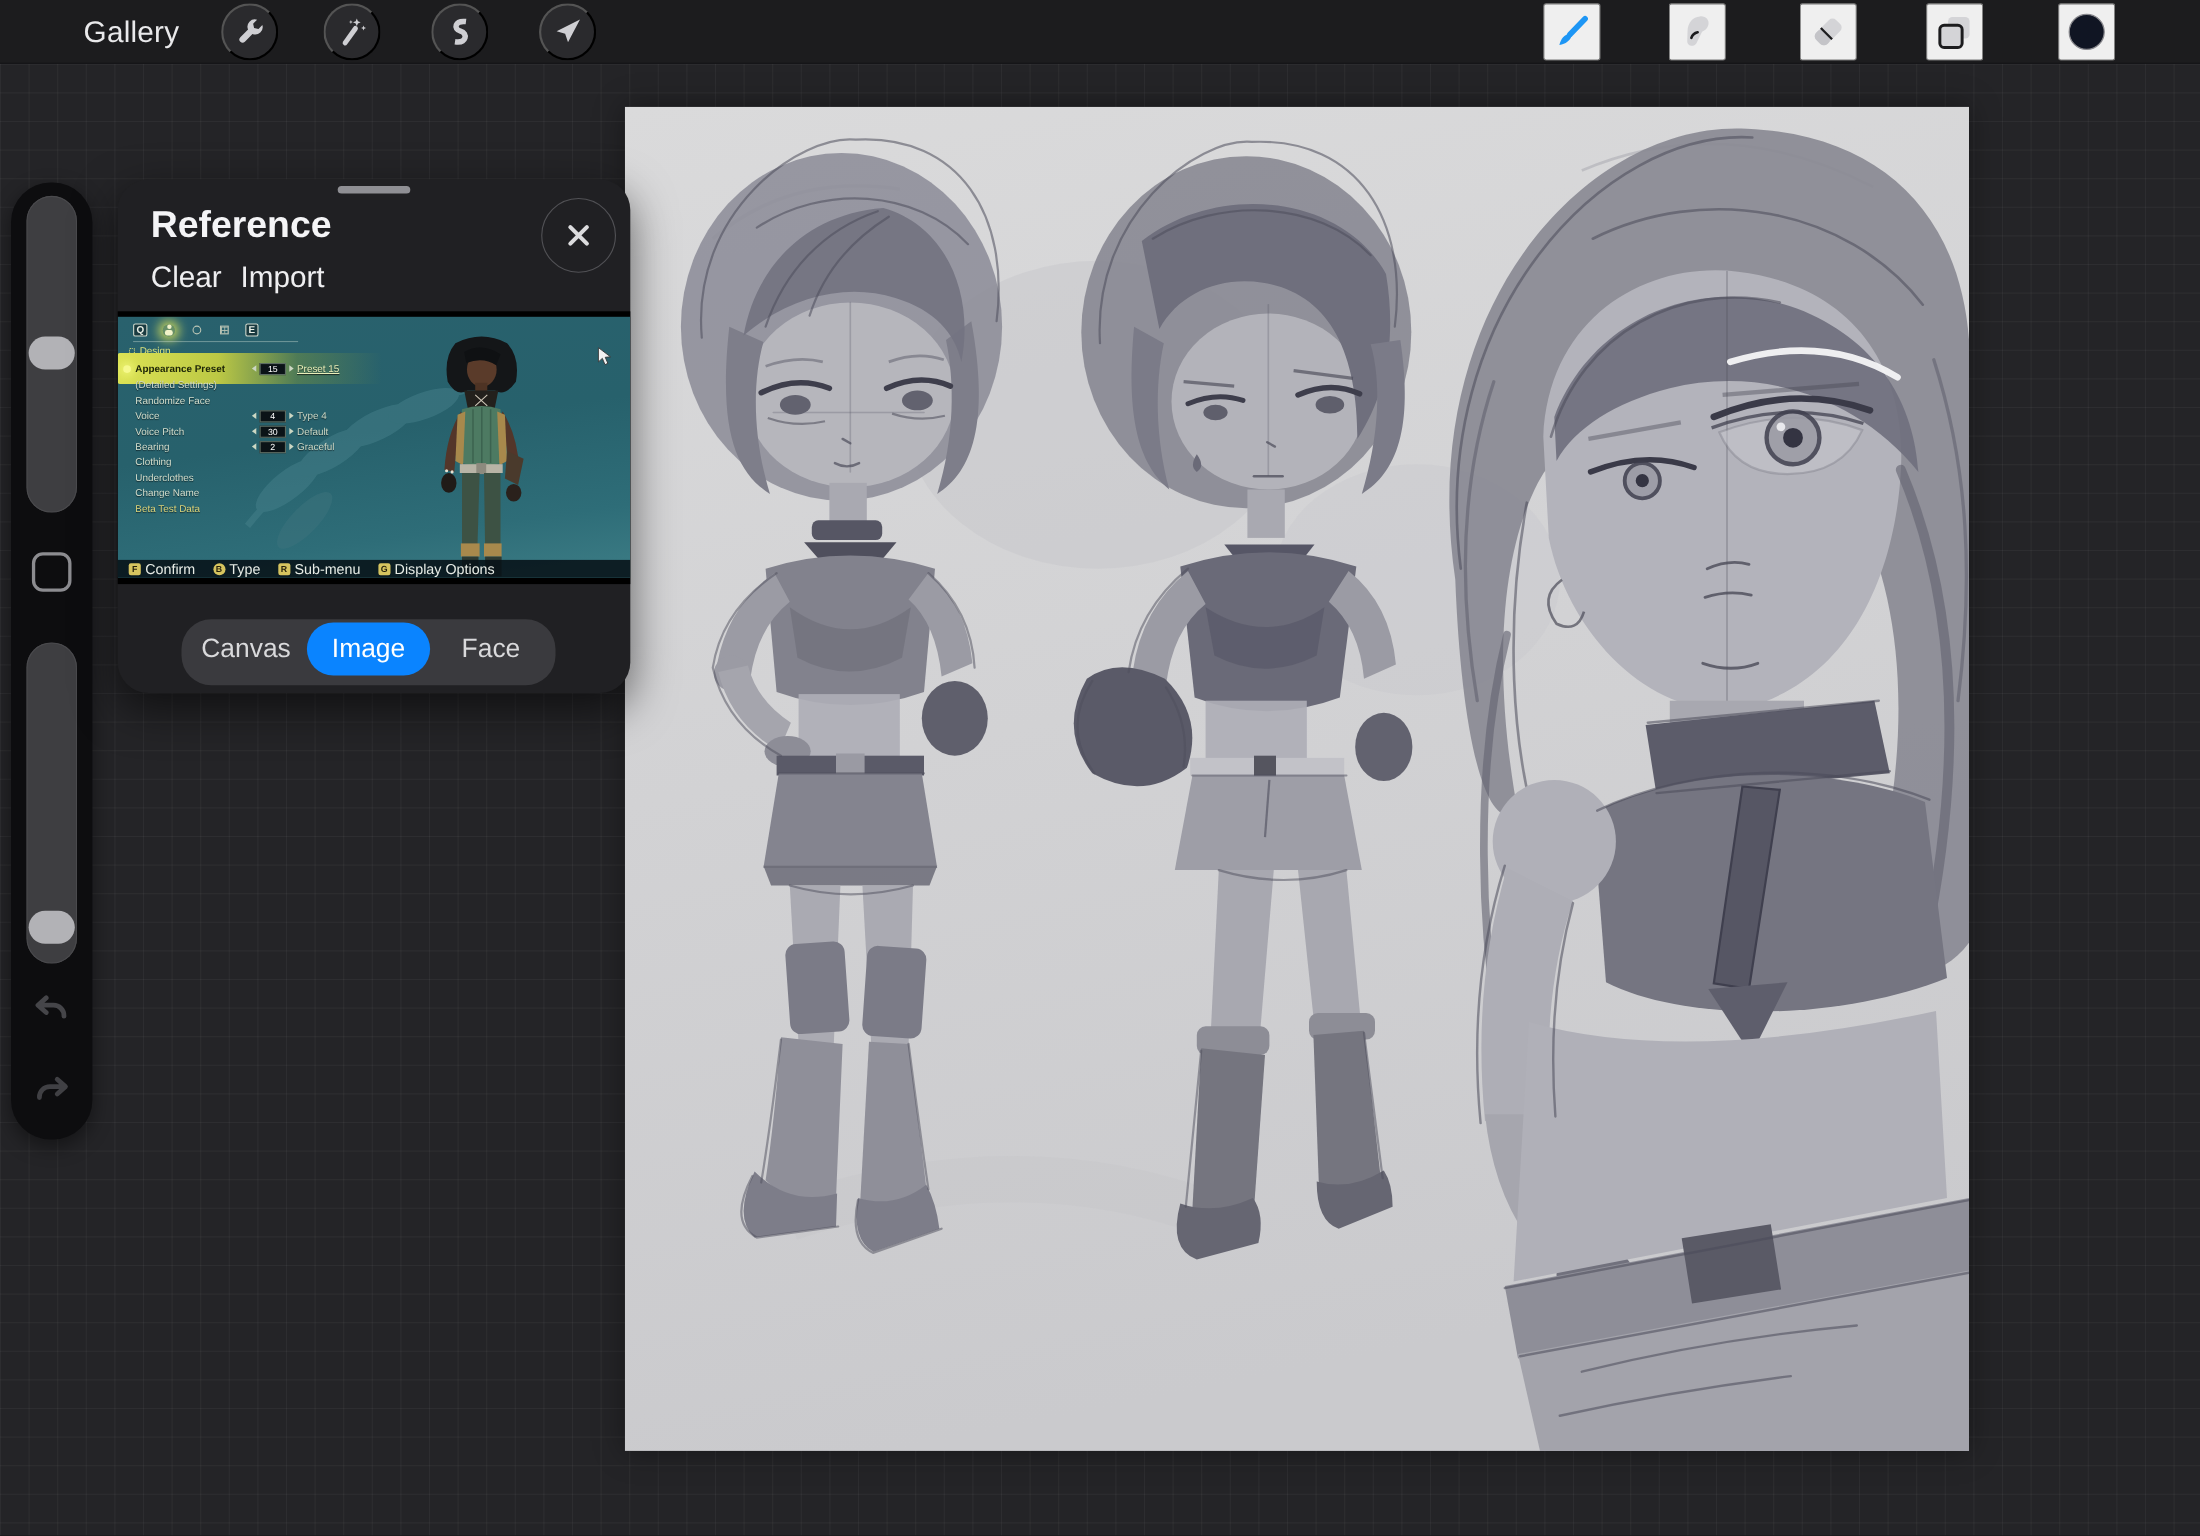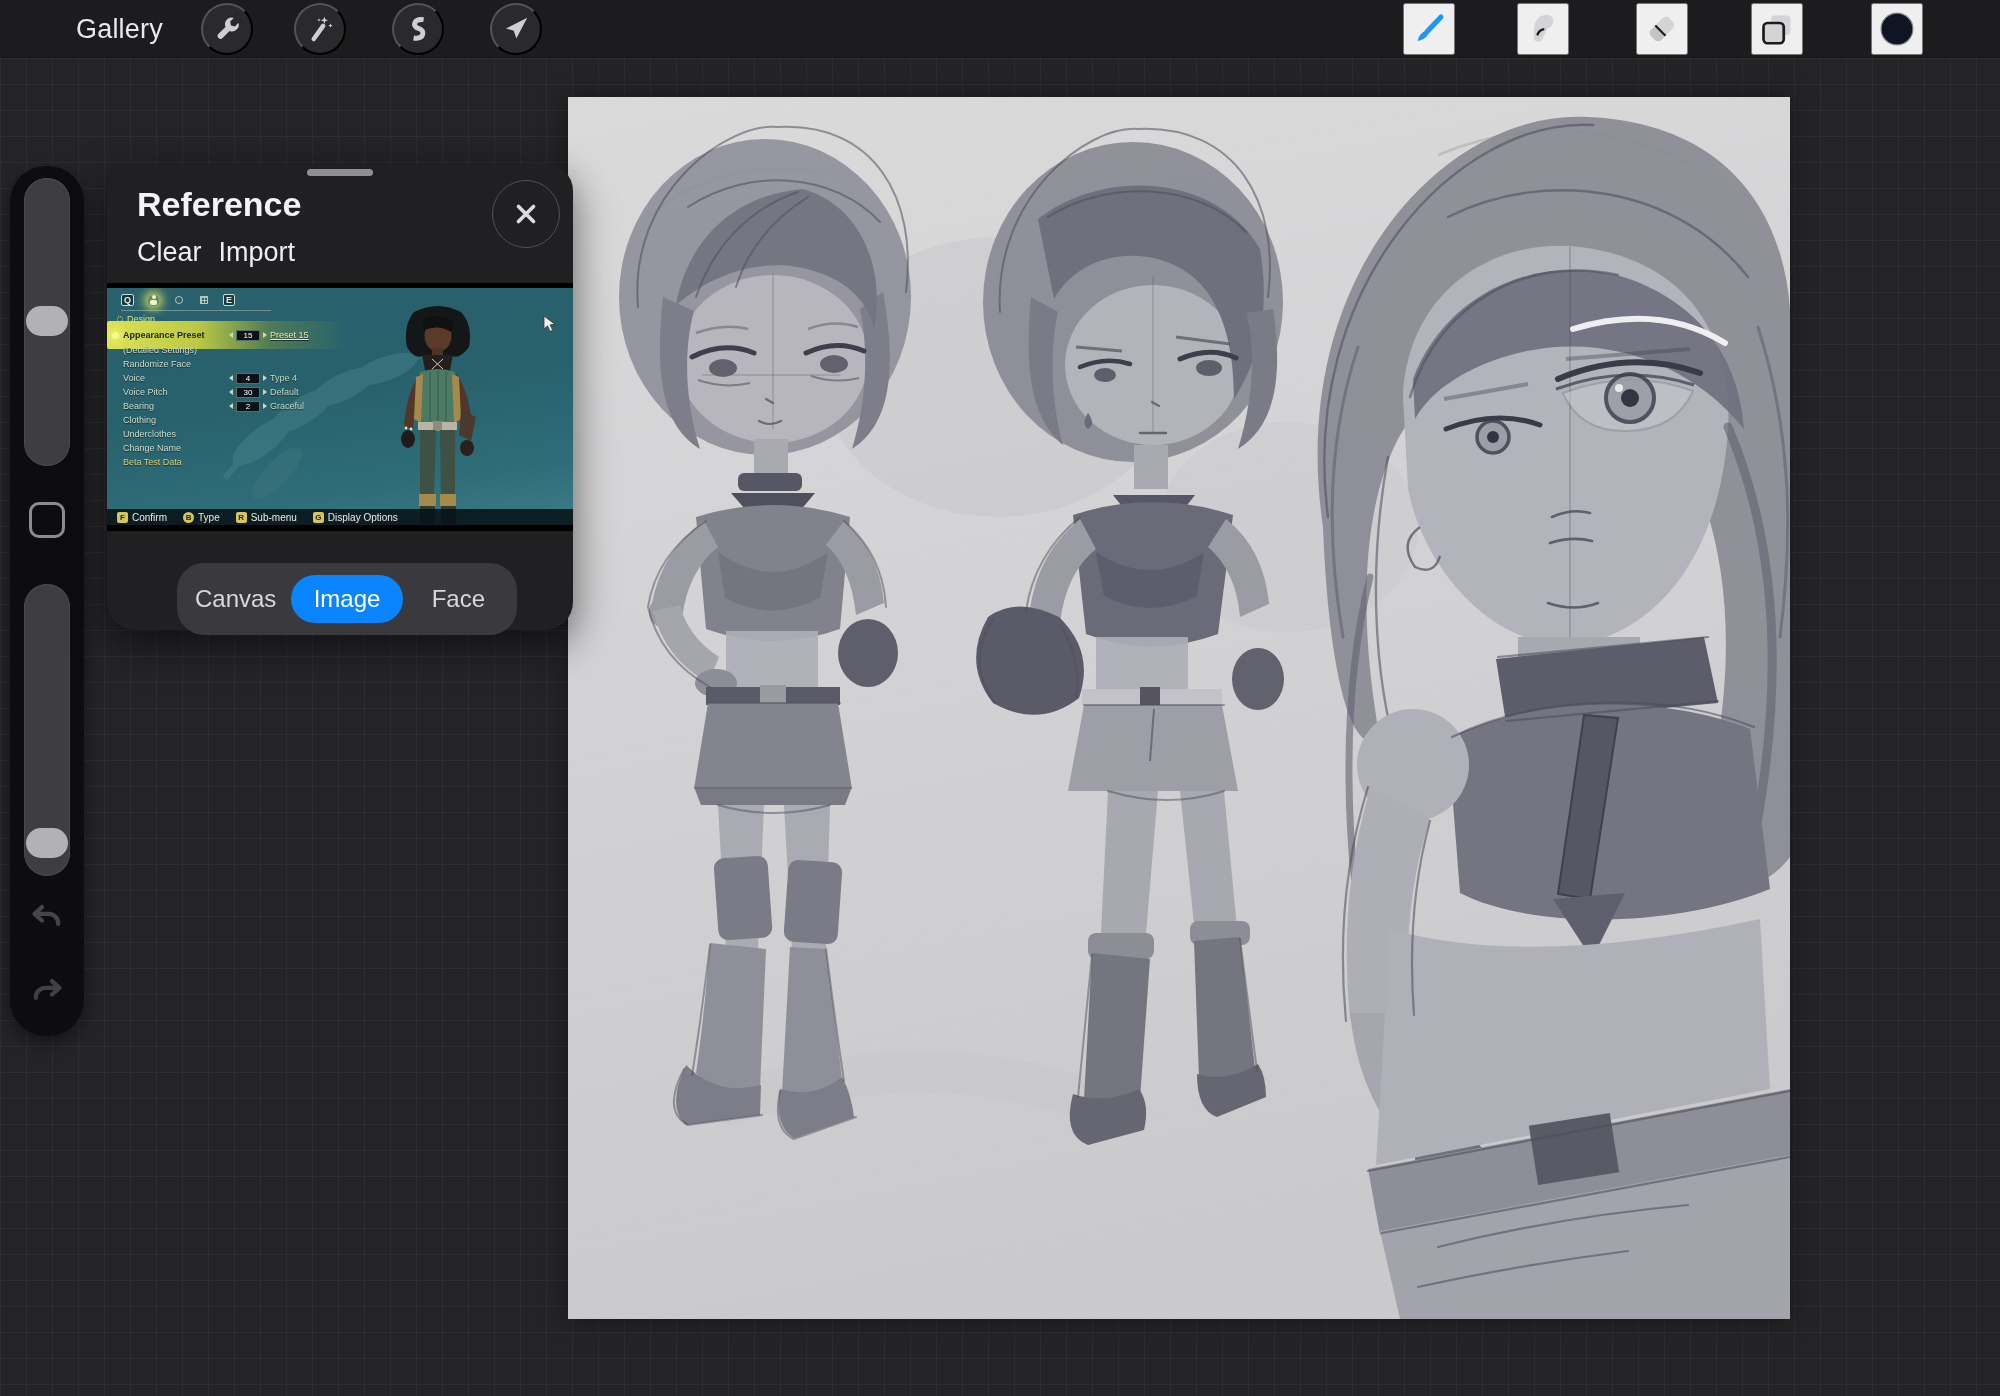--- a/index.html
+++ b/index.html
@@ -62,24 +62,24 @@
   .gm-arr{width:0;height:0;border-top:3.5px solid transparent;border-bottom:3.5px solid transparent;}
   .gm-arr.l{border-right:4.5px solid #ccd7c3;}
   .gm-arr.r{border-left:4.5px solid #ccd7c3;}
   .gm-val{width:24px;height:11px;background:#0b1317;border:1px solid #5c6c62;color:#fff;font-size:8px;font-weight:400;display:flex;align-items:center;justify-content:center;}
   .gm-vlabel{font-size:9px;color:#ccd8c6;white-space:nowrap;text-shadow:0 1px 1px rgba(0,0,0,.6);}
   .hl .gm-vlabel{color:#e9efb9;text-decoration:underline;}
   .gm-footer{position:absolute;left:0;bottom:0;width:466px;height:16px;background:rgba(7,17,23,.88);display:flex;align-items:center;gap:16px;padding-left:10px;}
   .gm-fitem{display:flex;align-items:center;gap:4px;}
   .gm-fkey{width:11px;height:11px;background:#d6c45f;color:#241f0a;font-size:8px;font-weight:700;border-radius:2px;display:flex;align-items:center;justify-content:center;}
   .gm-fkey.round{border-radius:50%;}
-  .gm-flabel{font-size:10px;color:#e7ece6;white-space:nowrap;}
+  .gm-flabel{font-size:13px;color:#e7ece6;white-space:nowrap;}
   .gm-emblem,.gm-char,.gm-cursor{position:absolute;}
   
-  .segmented{position:absolute;left:70px;top:400px;width:340px;height:72px;background:#3a3a3e;border-radius:27px;display:flex;align-items:center;padding:3px;}
+  .segmented{position:absolute;left:58px;top:400px;width:340px;height:60px;background:#3a3a3e;border-radius:27px;display:flex;padding:3px;}
   .seg{flex:1;height:48px;border-radius:24px;border:none;background:transparent;color:#d9d9db;font-size:24px;display:flex;align-items:center;justify-content:center;}
   .seg.selected{background:#0a84ff;color:#fff;}
 </style>
 </head>
 <body>
 
 <div class="app">
 
   <div class="toolbar">
     <button class="gallery" style="background:none;border:none;">Gallery</button>

